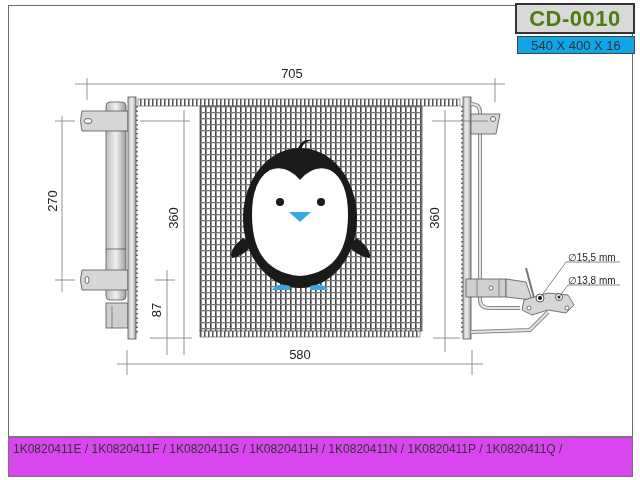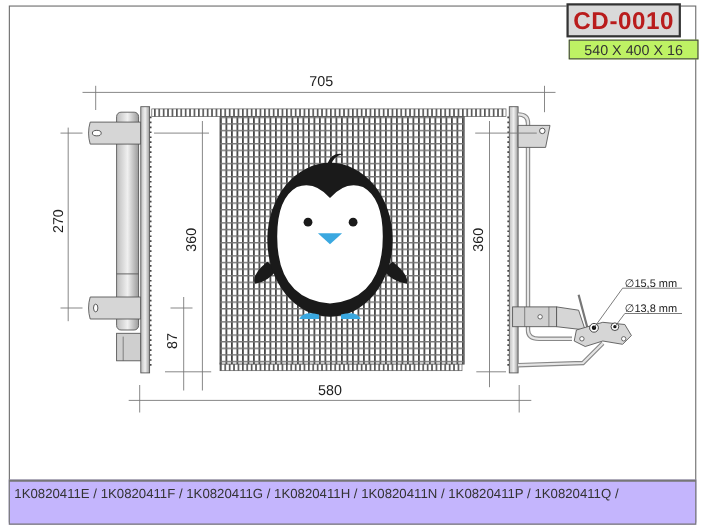--- a/index.html
+++ b/index.html
@@ -1,20 +1,20 @@
 <!DOCTYPE html>
 <html><head>
 <meta charset="utf-8">
 <style>
   html, body { margin:0; padding:0; }
   body { width:640px; height:480px; background:#ffffff; position:relative; overflow:hidden; font-family:"Liberation Sans", sans-serif; }
   .frame { position:absolute; left:8px; top:5px; width:625px; height:470px; border:1px solid #6b6b6b; box-sizing:border-box; background:#fff; }
-  .code-box { position:absolute; left:515px; top:3px; width:104px; height:31px; background:#d9d9d9; border:2px solid #333; box-sizing:border-box; display:flex; align-items:center; justify-content:center; font-weight:bold; font-size:22px; color:#b91c1c; letter-spacing:0.5px; }
-  .size-box { position:absolute; left:517px; top:36px; width:118px; height:18px; background:#bef264; border:1px solid #444; box-sizing:border-box; display:flex; align-items:center; justify-content:center; font-size:13px; color:#333; }
-  .footer { position:absolute; left:8px; top:436px; width:625px; height:41px; background:#c4b5fd; border-top:2px solid #777; border-left:1px solid #777; border-right:1px solid #777; border-bottom:1px solid #777; box-sizing:border-box; padding:4px 4px; font-size:12px; line-height:14px; color:#333; }
+  .code-box { position:absolute; left:515px; top:3px; width:120px; height:31px; background:#d9d9d9; border:2px solid #333; box-sizing:border-box; display:flex; align-items:center; justify-content:center; font-weight:bold; font-size:22px; color:#4d7c0f; letter-spacing:0.5px; }
+  .size-box { position:absolute; left:517px; top:36px; width:118px; height:18px; background:#0ea5e9; border:1px solid #444; box-sizing:border-box; display:flex; align-items:center; justify-content:center; font-size:13px; color:#333; }
+  .footer { position:absolute; left:8px; top:436px; width:625px; height:41px; background:#d946ef; border-top:2px solid #777; border-left:1px solid #777; border-right:1px solid #777; border-bottom:1px solid #777; box-sizing:border-box; padding:4px 4px; font-size:12px; line-height:14px; color:#333; }
   svg { position:absolute; left:0; top:0; }
   .dim { font-family:"Liberation Sans", sans-serif; font-size:13px; fill:#222; }
   .dimsm { font-family:"Liberation Sans", sans-serif; font-size:10px; fill:#222; }
 </style>
 </head>
 <body>
 
 <div class="frame"></div>
 
 <svg width="640" height="480" viewBox="0 0 640 480">

